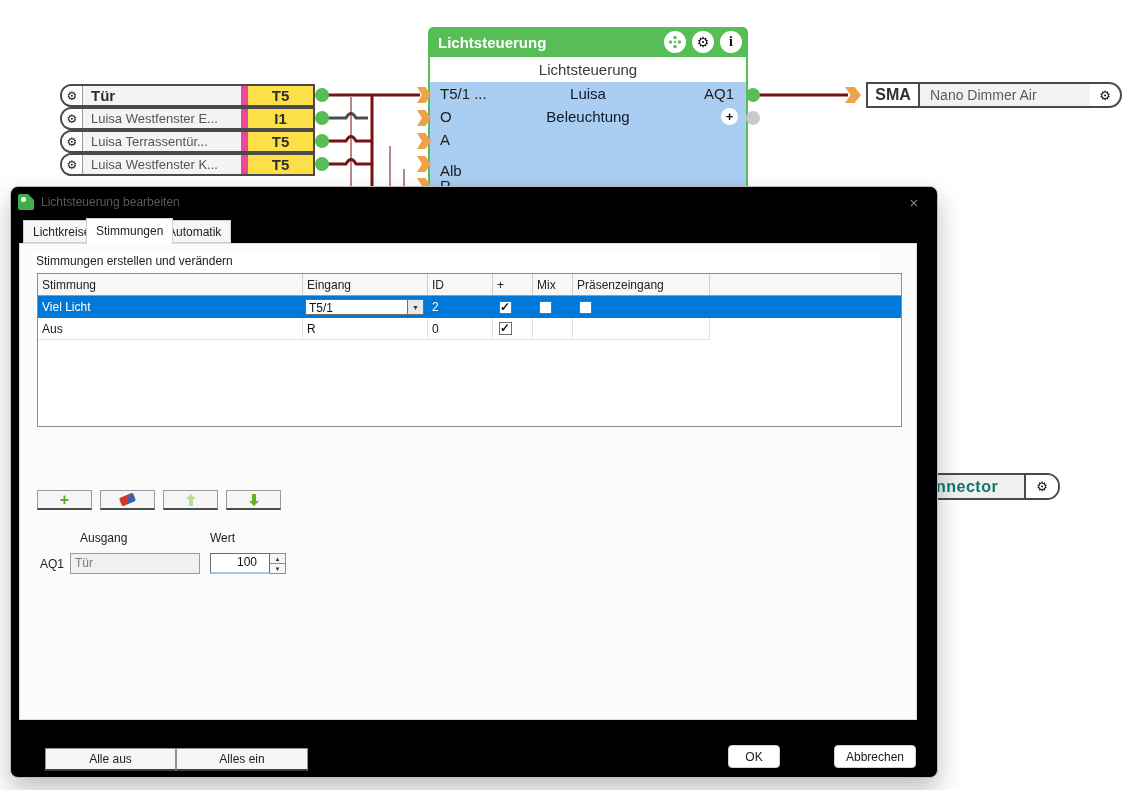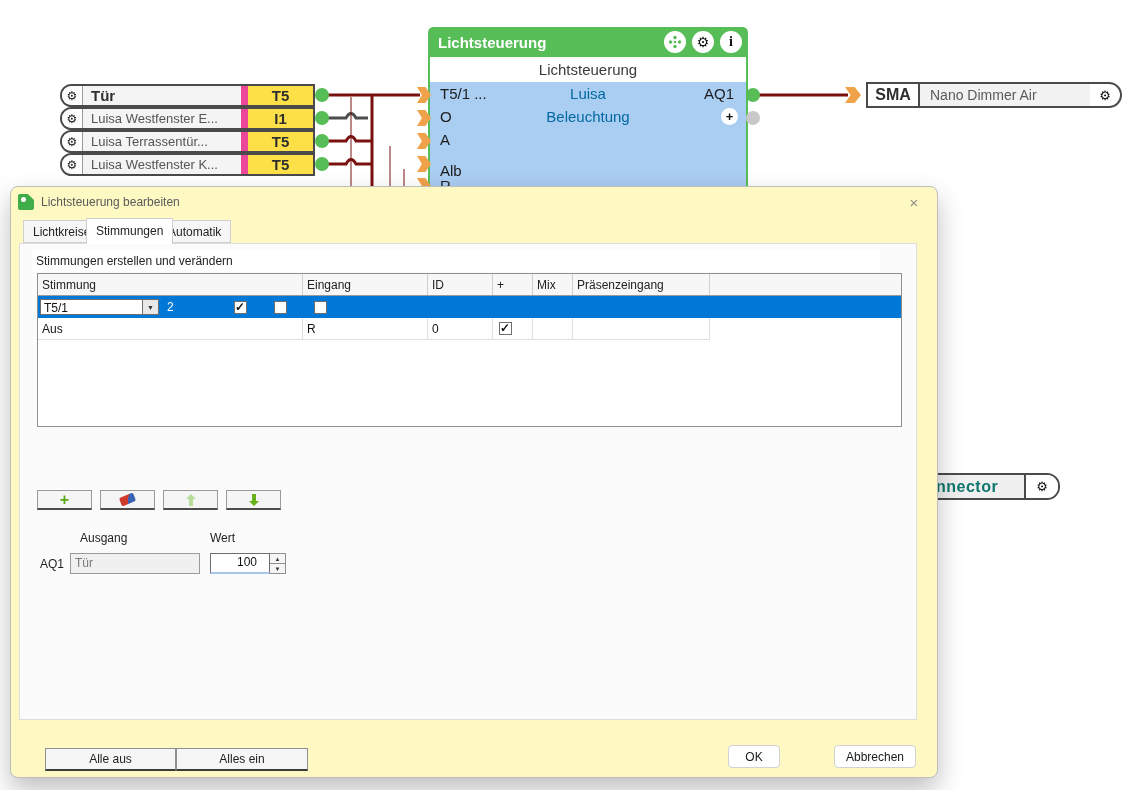--- a/index.html
+++ b/index.html
@@ -64,21 +64,21 @@
     display:flex;align-items:center;justify-content:center;
     font-size:15px;color:#3a3a3a;box-sizing:border-box;
   }
   #block .bbody{
     height:104px;background:#aacdf2;
     border-left:2px solid #57bd57;border-right:2px solid #57bd57;
     box-sizing:border-box;position:relative;overflow:hidden;
   }
   .iorow{position:absolute;left:0;right:0;height:23px;line-height:23px;font-size:15px;}
   .iorow .lft{position:absolute;left:10px;color:#1c1c1c;}
-  .iorow .ctr{position:absolute;left:0;right:0;text-align:center;color:#0369a1;}
+  .iorow .ctr{position:absolute;left:0;right:0;text-align:center;color:#0f172a;}
   .iorow .rgt{position:absolute;right:12px;color:#1c1c1c;}
   .plusbadge{
     position:absolute;right:8px;top:3px;width:17px;height:17px;border-radius:50%;
     background:#fff;color:#111;font-size:13px;font-weight:bold;
     display:flex;align-items:center;justify-content:center;line-height:17px;
   }
   .inarrow{
     width:14px;height:16px;background:#f0a24a;z-index:3;
     clip-path:polygon(0 0,60% 0,100% 50%,60% 100%,0 100%,35% 50%);
   }
@@ -114,21 +114,21 @@
   }
   #connector .ccap{
     width:32px;background:#fff;border-left:2px solid #4a4a4a;
     display:flex;align-items:center;justify-content:center;border-radius:0 11px 11px 0;
   }
   #connector .ccap .gear{font-size:13px;color:#111;}
 
   
   #dialog{
     left:10px;top:186px;width:928px;height:592px;z-index:10;
-    background:#fef9c3;border:1px solid #bdbdbd;border-radius:8px;
+    background:#000000;border:1px solid #bdbdbd;border-radius:8px;
     box-shadow:0 12px 26px rgba(0,0,0,0.25);
     box-sizing:border-box;
   }
   #dlg-titlebar{left:0;top:0;right:0;height:30px;}
   #dlg-icon{
     left:7px;top:7px;width:16px;height:16px;background:#3fae49;
     clip-path:polygon(0 0,62% 0,100% 38%,100% 100%,0 100%);
     border-radius:2px;
   }
   #dlg-icon::after{
@@ -376,20 +376,21 @@
     <div id="stable" class="abs">
       <div class="trow thead">
         <div class="tcell w0">Stimmung</div>
         <div class="tcell w1">Eingang</div>
         <div class="tcell w2">ID</div>
         <div class="tcell w3">+</div>
         <div class="tcell w4">Mix</div>
         <div class="tcell w5">Präsenzeingang</div>
       </div>
       <div class="trow sel">
+        <div class="tcell w0">Viel Licht</div>
         <div class="tcell w1" style="padding-left:2px">
           <div class="combo">
             <span class="cval">T5/1</span>
             <span class="cbtn">
                 <span>▼</span>
               </span>
           </div>
         </div>
         <div class="tcell w2">2</div>
         <div class="tcell w3">

